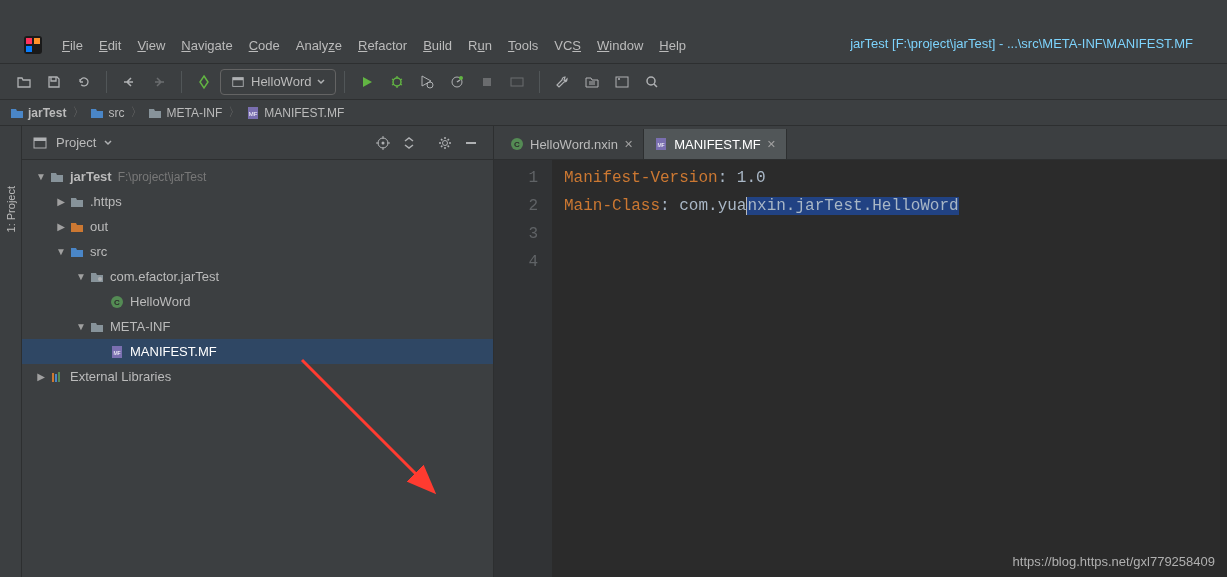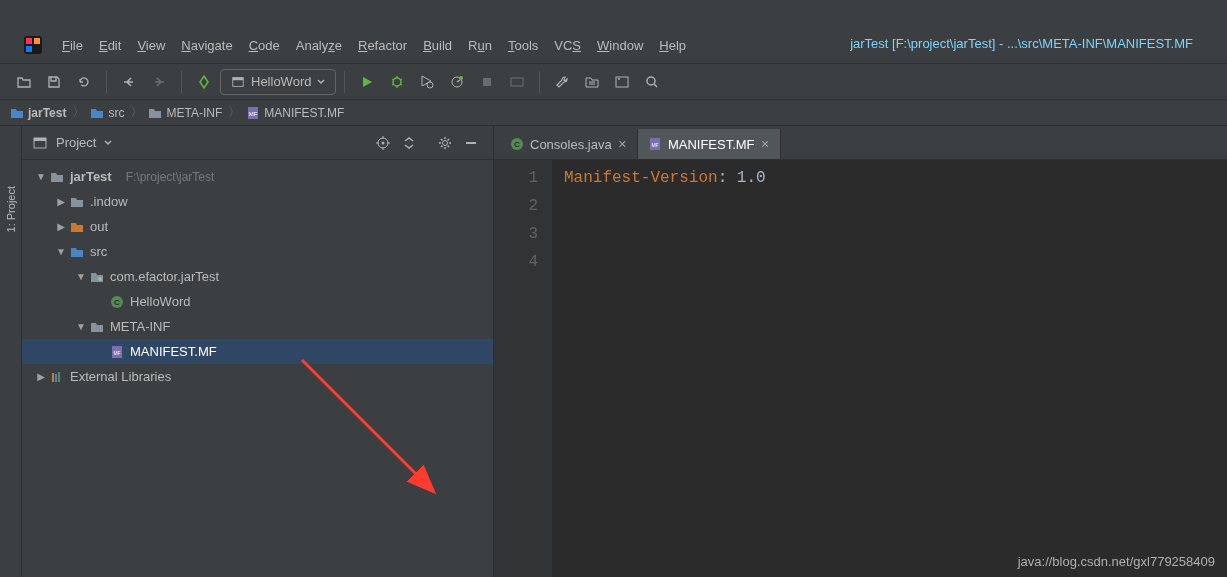--- a/index.html
+++ b/index.html
@@ -24,21 +24,21 @@
 .project-title { color: #bbbbbb; font-size: 13px; }
 .project-toolbar { margin-left: auto; display: flex; gap: 2px; }
 .pt-btn { width: 24px; height: 24px; display: flex; align-items: center; justify-content: center; color: #afb1b3; cursor: pointer; }
 .tree { flex: 1; overflow: auto; padding: 4px 0; position: relative; }
 .tree-row { display: flex; align-items: center; height: 25px; padding-left: 12px; cursor: pointer; color: #bbbbbb; }
 .tree-row.selected { background: #2f4764; color: #ffffff; }
 .tree-indent { display: inline-block; }
 .tree-arrow { width: 14px; display: inline-flex; justify-content: center; color: #a0a0a0; font-size: 10px; }
 .tree-icon { width: 18px; display: inline-flex; justify-content: center; margin-right: 4px; }
 .tree-label { white-space: nowrap; }
-.tree-sub { color: #787878; margin-left: 14px; font-size: 12px; }
+.tree-sub { color: #787878; margin-left: 6px; font-size: 12px; }
 .editor-area { flex: 1; background: #2b2b2b; display: flex; flex-direction: column; }
 .tab-bar { height: 34px; background: #3c3f41; display: flex; align-items: flex-end; padding-left: 6px; border-bottom: 1px solid #2d2f30; }
 .etab { display: flex; align-items: center; gap: 6px; padding: 0 10px; height: 30px; background: #3c3f41; color: #bbbbbb; cursor: pointer; border-right: 1px solid #2d2f30; }
 .etab.active { background: #515658; color: #ffffff; }
 .etab-close { font-size: 11px; color: #a0a0a0; cursor: pointer; }
 .code-area { flex: 1; display: flex; font-family: "Consolas","Courier New",monospace; font-size: 16px; line-height: 28px; }
 .gutter { width: 58px; background: #313335; color: #606366; text-align: right; padding: 4px 14px 0 0; user-select: none; }
 .code-body { flex: 1; padding: 4px 4px 0 12px; }
 .ck { color: #cc7832; }
 .ct { color: #a9b7c6; }
@@ -271,21 +271,21 @@
         <span class="tree-sub">F:\project\jarTest</span>
       </div>
       <div class="tree-row">
         <span class="tree-indent" style="width:20px"></span>
           <span class="tree-arrow">▶</span>
         <span class="tree-icon">
             <svg class="folder-ic" viewBox="0 0 14 12">
               <path d="M1 2h5l1 2h6v7H1z" fill="#87939a"></path>
             </svg>
           </span>
-        <span class="tree-label">.indow</span>
+        <span class="tree-label">.https</span>
       </div>
       <div class="tree-row">
         <span class="tree-indent" style="width:20px"></span>
           <span class="tree-arrow">▶</span>
         <span class="tree-icon">
             <svg class="folder-ic" viewBox="0 0 14 12">
               <path d="M1 2h5l1 2h6v7H1z" fill="#cc7832"></path>
             </svg>
           </span>
         <span class="tree-label">out</span>
@@ -367,21 +367,21 @@
     </div>
   </div>
 
   <div class="editor-area">
     <div class="tab-bar">
       <div class="etab">
         <svg width="14" height="14" viewBox="0 0 14 14">
             <circle cx="7" cy="7" r="6" fill="#548b54"></circle>
             <text x="7" y="10" text-anchor="middle" font-size="8" font-weight="bold" fill="#2b2b2b">C</text>
           </svg>
-        <span>Consoles.java</span>
+        <span>HelloWord.nxin</span>
         <span class="etab-close">✕</span>
       </div>
       <div class="etab active">
         <svg width="14" height="14" viewBox="0 0 14 14">
             <rect x="2" y="1" width="10" height="12" fill="#7a6fb0"></rect>
             <text x="7" y="10" text-anchor="middle" font-size="5" fill="#fff">MF</text>
           </svg>
         <span>MANIFEST.MF</span>
         <span class="etab-close">✕</span>
       </div>
@@ -389,20 +389,21 @@
 
     <div class="code-area">
       <div class="gutter">
         <div>1</div>
         <div>2</div>
         <div>3</div>
         <div>4</div>
       </div>
       <div class="code-body">
         <div><span class="ck">Manifest-Version</span><span class="ct">: </span><span class="ct">1.0</span></div>
+        <div><span class="ck">Main-Class</span><span class="ct">: </span><span class="ct">com.yua</span><span class="ct sel caret">nxin.jarTest.HelloWord</span></div>
         <div>&nbsp;</div>
         <div>&nbsp;</div>
       </div>
     </div>
   </div>
 </div>
 
-<div class="watermark">java://blog.csdn.net/gxl779258409</div>
+<div class="watermark">https://blog.https.net/gxl779258409</div>
 
 </body></html>

